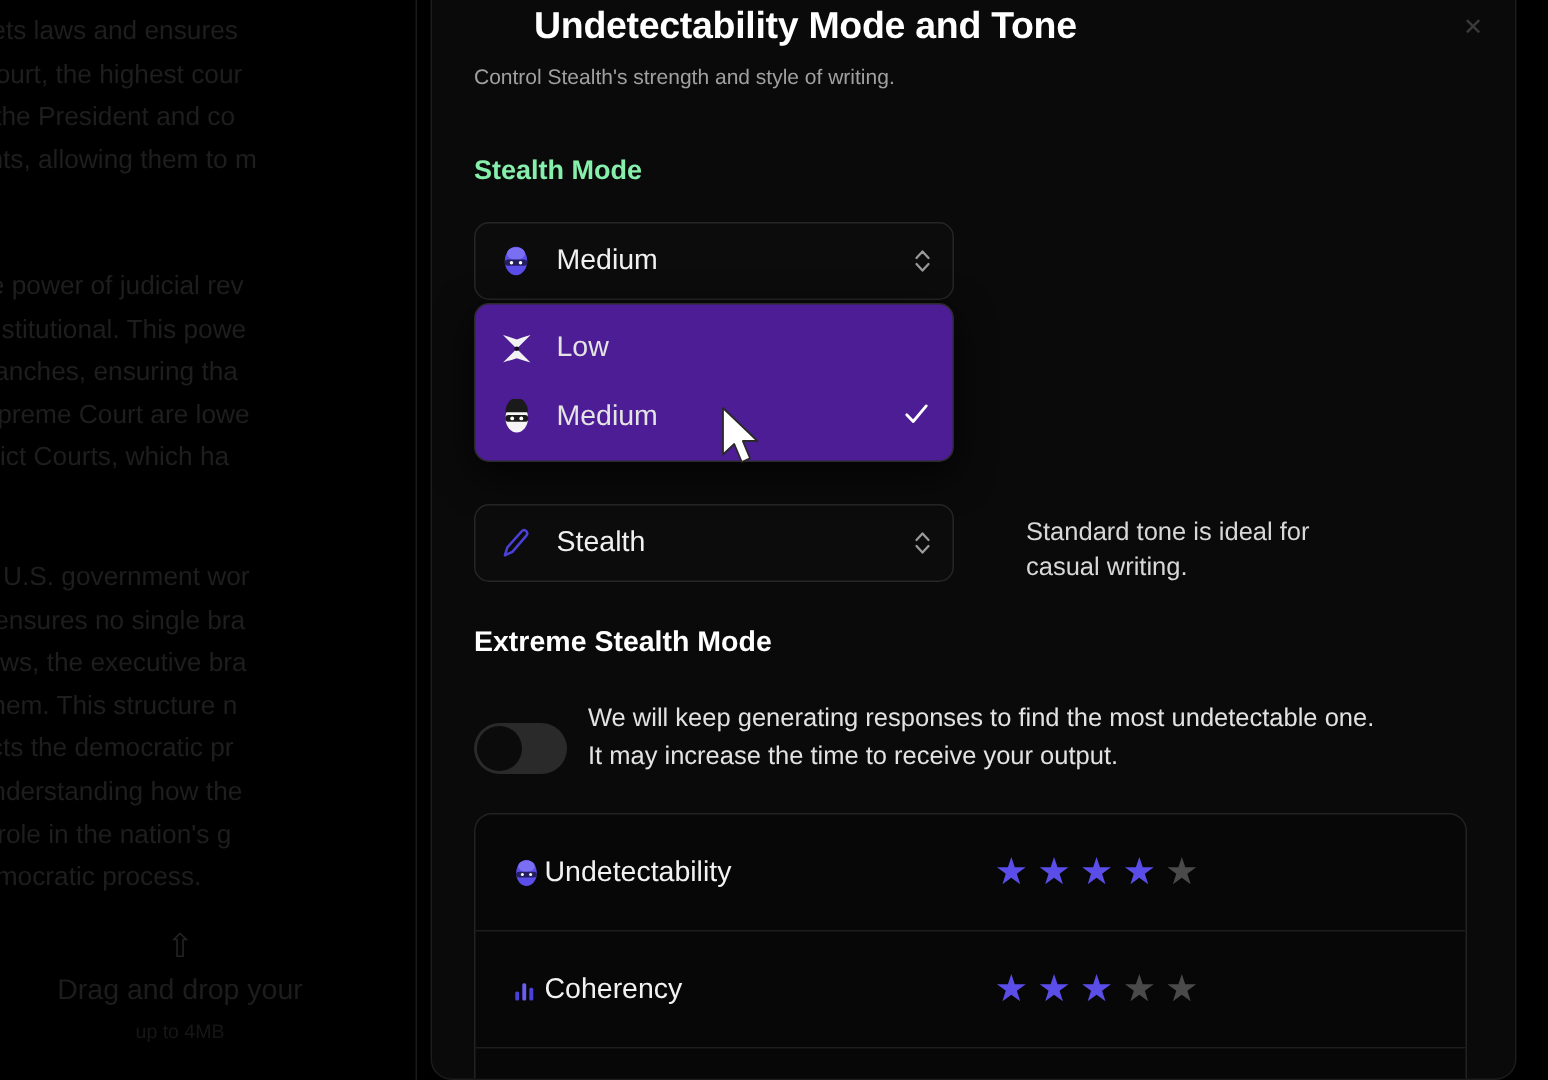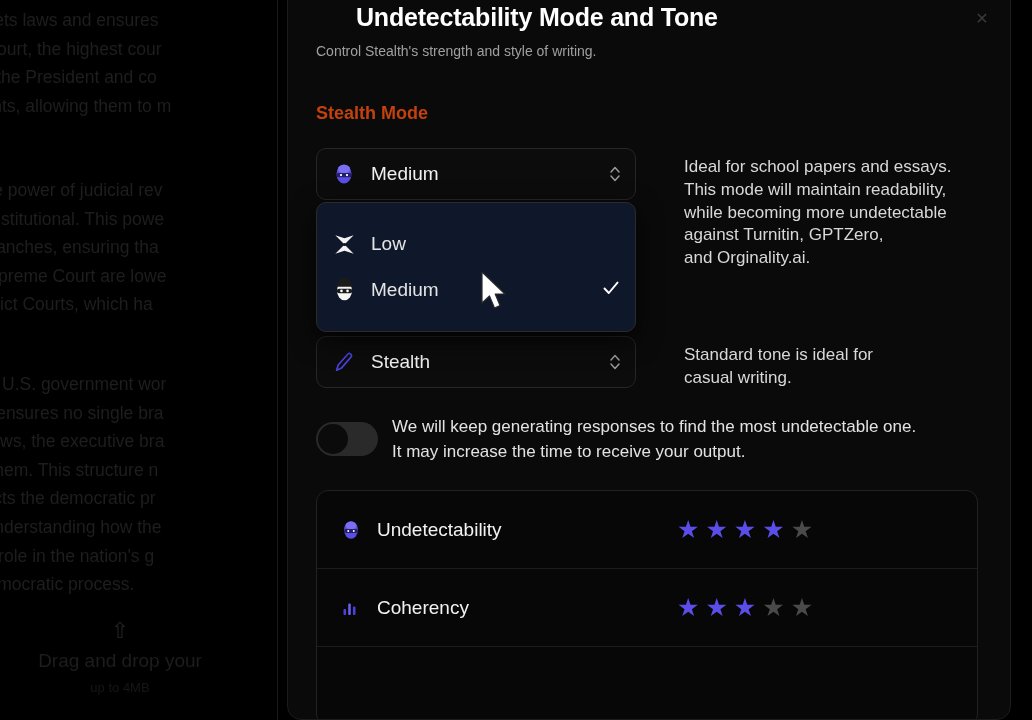--- a/index.html
+++ b/index.html
@@ -55,21 +55,21 @@
 
   .modal-title {
     font-size:25px; font-weight:bold; color:#fff;
     letter-spacing:-0.2px; line-height:32px;margin-left:40px;
   }
   .modal-sub {
     margin-top:6px; font-size:14px; color:#a0a0a0; line-height:24px;
   }
 
   .section-label {
-    margin-top:40px; font-size:18px; font-weight:bold; color:#c2410c;
+    margin-top:40px; font-size:18px; font-weight:bold; color:#86efac;
   }
 
   
   .controls { position:relative; margin-top:24px; }
 
   .select-box {
     position:relative;
     width:320px; height:52px;
     background:#0c0c0c;
     border:1px solid #262626;
@@ -89,43 +89,43 @@
   .desc-mode { top:8px; }
   .desc-tone { top:196px; }
 
   
   .tone-wrap { margin-top:136px; }
 
   
   .dropdown {
     position:absolute; left:0; top:54px;
     width:320px;
-    background:#0f172a;
+    background:#4c1d95;
     border:1px solid #2b2b2b;
     border-radius:10px;
-    padding:18px 0;
+    padding:6px 0;
     z-index:30;
     box-shadow:0 8px 26px rgba(0,0,0,.75);
   }
   .dd-item {
     position:relative;
     height:46px; display:flex; align-items:center;
     padding:0 14px; cursor:pointer;
   }
   .dd-item.active { background:#2d2d2d; }
   .dd-ico { width:26px; flex:0 0 26px; display:flex; align-items:center; justify-content:center; }
   .dd-label { margin-left:14px; font-size:19px; color:#e4e4e4; flex:1; }
   .dd-check { color:#fff; font-size:17px; }
 
   
   .ninja svg, .select-ico svg, .dd-ico svg { display:block; }
 
   
   .extreme-label { margin-top:30px; font-size:19px; font-weight:bold; color:#fff; }
-  .extreme-row { margin-top:26px; display:flex; align-items:center; }
+  .extreme-row { margin-top:26px; display:flex; align-items:flex-end; }
   .toggle {
     width:62px; height:34px; border-radius:17px;
     background:#2a2a2a; flex:0 0 62px; position:relative; cursor:pointer;
   }
   .toggle .knob {
     position:absolute; left:2px; top:2px;
     width:30px; height:30px; border-radius:50%;
     background:#0b0b0b;
   }
   .extreme-text { margin-left:14px; font-size:17px; line-height:25px; color:#e2e2e2; }
@@ -135,21 +135,21 @@
     margin-top:26px; width:662px;
     border:1px solid #222; border-radius:12px;
     background:#070707; overflow:hidden;
   }
   .rating-row {
     height:78px; display:flex; align-items:center;
     padding:0 22px; border-bottom:1px solid #1d1d1d;
   }
   .rating-row:last-child { border-bottom:none; }
   .rr-ico { width:24px; flex:0 0 24px; display:flex; align-items:center; justify-content:center; }
-  .rr-label { margin-left:14px; font-size:19px; color:#f2f2f2; width:300px; }
+  .rr-label { margin-left:0; font-size:19px; color:#f2f2f2; width:300px; }
   .stars { display:flex; gap:6px; }
   .star { font-size:25px; line-height:25px; }
 
   
   .cursor { position:absolute; left:479px; top:270px; z-index:60; pointer-events:none; }
 </style>
 </head>
 <body>
 
 <div id="root">
@@ -228,25 +228,20 @@
             <span class="select-label">Stealth</span>
             <span class="stepper">
               <svg width="12" height="18" viewBox="0 0 12 18">
                 <path d="M2 7 L6 2.6 L10 7" stroke="#9a9a9a" stroke-width="1.5" fill="none" stroke-linecap="round" stroke-linejoin="round"></path>
                 <path d="M2 11 L6 15.4 L10 11" stroke="#9a9a9a" stroke-width="1.5" fill="none" stroke-linecap="round" stroke-linejoin="round"></path>
               </svg>
             </span>
           </div>
         </div>
 
-        <div class="desc desc-mode" style="white-space:pre-line">Ideal for school papers and essays.
-This mode will maintain readability,
-while becoming more undetectable
-against Turnitin, GPTZero,
-and Orginality.ai.</div>
         <div class="desc desc-tone" style="white-space:pre-line">Standard tone is ideal for
 casual writing.</div>
 
         <div class="dropdown">
 
           <div class="dd-item">
             <span class="dd-ico">
               <svg width="25" height="25" viewBox="0 0 24 24">
                 <path d="M12 12 L3.2 3.2 C6 4 9 5 12 6 C15 5 18 4 20.8 3.2 L12 12 L20.8 20.8 C18 20 15 19 12 18 C9 19 6 20 3.2 20.8 Z" fill="#f2f2f2"></path>
                 <circle cx="12" cy="12" r="1.5" fill="#111"></circle>
@@ -270,20 +265,21 @@
               <svg width="20" height="20" viewBox="0 0 20 20">
                 <path d="M3.5 10.5 L7.8 15 L16.5 4.6" stroke="#ffffff" stroke-width="1.9" fill="none" stroke-linecap="round" stroke-linejoin="round"></path>
               </svg>
             </span>
           </div>
 
 
         </div>
       </div>
 
+      <div class="extreme-label">Extreme Stealth Mode</div>
       <div class="extreme-row">
         <div class="toggle">
           <div class="knob"></div>
         </div>
         <div class="extreme-text" style="white-space:pre-line">We will keep generating responses to find the most undetectable one.
 It may increase the time to receive your output.</div>
       </div>
 
       <div class="rating-card">
 

